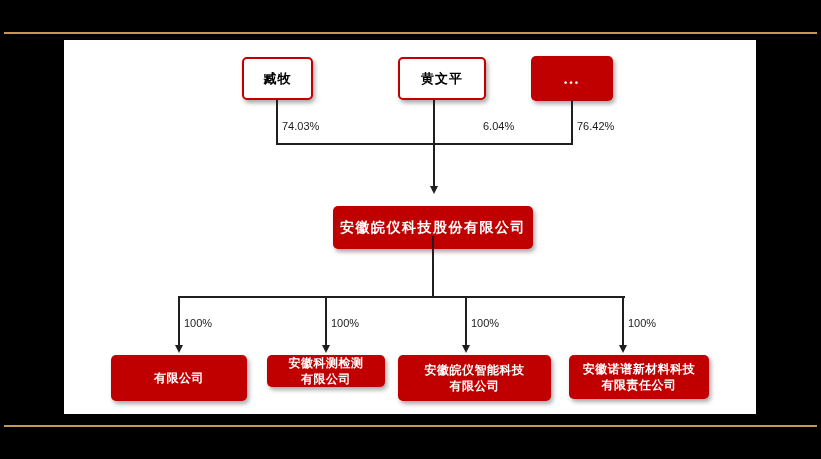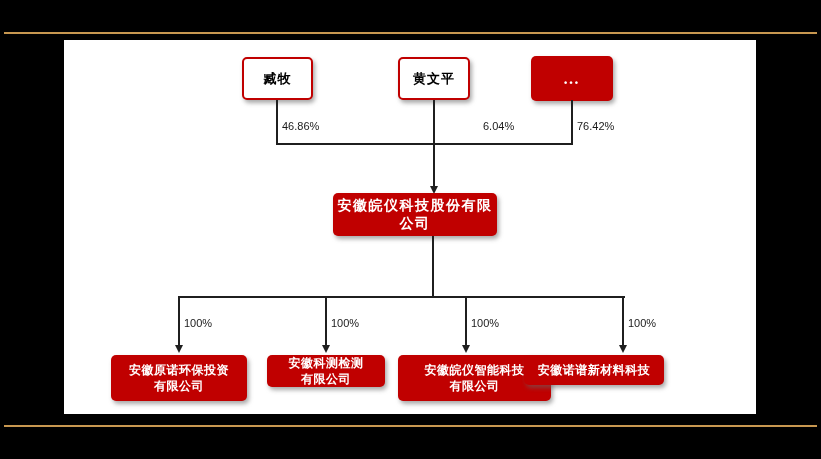--- a/index.html
+++ b/index.html
@@ -43,38 +43,38 @@
 <div class="stage">
 
   <div class="gold-line top"></div>
   <div class="gold-line bottom"></div>
 
   <div class="panel"></div>
 
   <div class="node outline" style="left:242px;top:57px;width:71px;height:43px;">
     <span>臧牧</span>
   </div>
-  <div class="node outline" style="left:398px;top:57px;width:72px;height:43px;">
+  <div class="node outline" style="left:398px;top:57px;width:88px;height:43px;">
     <span>黄文平</span>
   </div>
   <div class="node filled dots" style="left:531px;top:56px;width:82px;height:45px;">
     <span>…</span>
   </div>
 
   <div class="vline" style="left:276px;top:100px;height:44px;"></div>
   <div class="vline" style="left:433px;top:100px;height:87px;"></div>
   <div class="vline" style="left:571px;top:100px;height:44px;"></div>
   <div class="hline" style="left:276px;top:143px;width:297px;"></div>
   <div class="arrow-down" style="left:430px;top:186px;"></div>
 
-  <div class="pct" style="left:282px;top:120px;">46.86%</div>
+  <div class="pct" style="left:282px;top:120px;">74.03%</div>
   <div class="pct" style="left:439px;top:120px;padding-left:44px;">6.04%</div>
   <div class="pct" style="left:577px;top:120px;">76.42%</div>
 
-  <div class="node filled main" style="left:333px;top:193px;width:164px;height:43px;">
+  <div class="node filled main" style="left:333px;top:206px;width:200px;height:43px;">
     <span>安徽皖仪科技股份有限公司</span>
   </div>
 
   <div class="vline" style="left:432px;top:236px;height:61px;"></div>
   <div class="hline" style="left:178px;top:296px;width:447px;"></div>
 
   <div class="vline" style="left:178px;top:296px;height:49px;"></div>
   <div class="arrow-down" style="left:175px;top:345px;"></div>
   <div class="vline" style="left:325px;top:296px;height:49px;"></div>
   <div class="arrow-down" style="left:322px;top:345px;"></div>
@@ -83,35 +83,35 @@
   <div class="vline" style="left:622px;top:296px;height:49px;"></div>
   <div class="arrow-down" style="left:619px;top:345px;"></div>
 
   <div class="pct" style="left:184px;top:317px;">100%</div>
   <div class="pct" style="left:331px;top:317px;">100%</div>
   <div class="pct" style="left:471px;top:317px;">100%</div>
   <div class="pct" style="left:628px;top:317px;">100%</div>
 
   <div class="node filled sub" style="left:111px;top:355px;width:136px;height:46px;">
     <span>
-      <span style="display:block;">安徽原诺环保投资</span>
       <span style="display:block;">有限公司</span>
     </span>
   </div>
   <div class="node filled sub" style="left:267px;top:355px;width:118px;height:32px;">
     <span>
       <span style="display:block;">安徽科测检测</span>
       <span style="display:block;">有限公司</span>
     </span>
   </div>
   <div class="node filled sub" style="left:398px;top:355px;width:153px;height:46px;">
     <span>
       <span style="display:block;">安徽皖仪智能科技</span>
       <span style="display:block;">有限公司</span>
     </span>
   </div>
-  <div class="node filled sub" style="left:524px;top:355px;width:140px;height:30px;">
+  <div class="node filled sub" style="left:569px;top:355px;width:140px;height:44px;">
     <span>
       <span style="display:block;">安徽诺谱新材料科技</span>
+      <span style="display:block;">有限责任公司</span>
     </span>
   </div>
 
 </div>
 
 </body></html>

